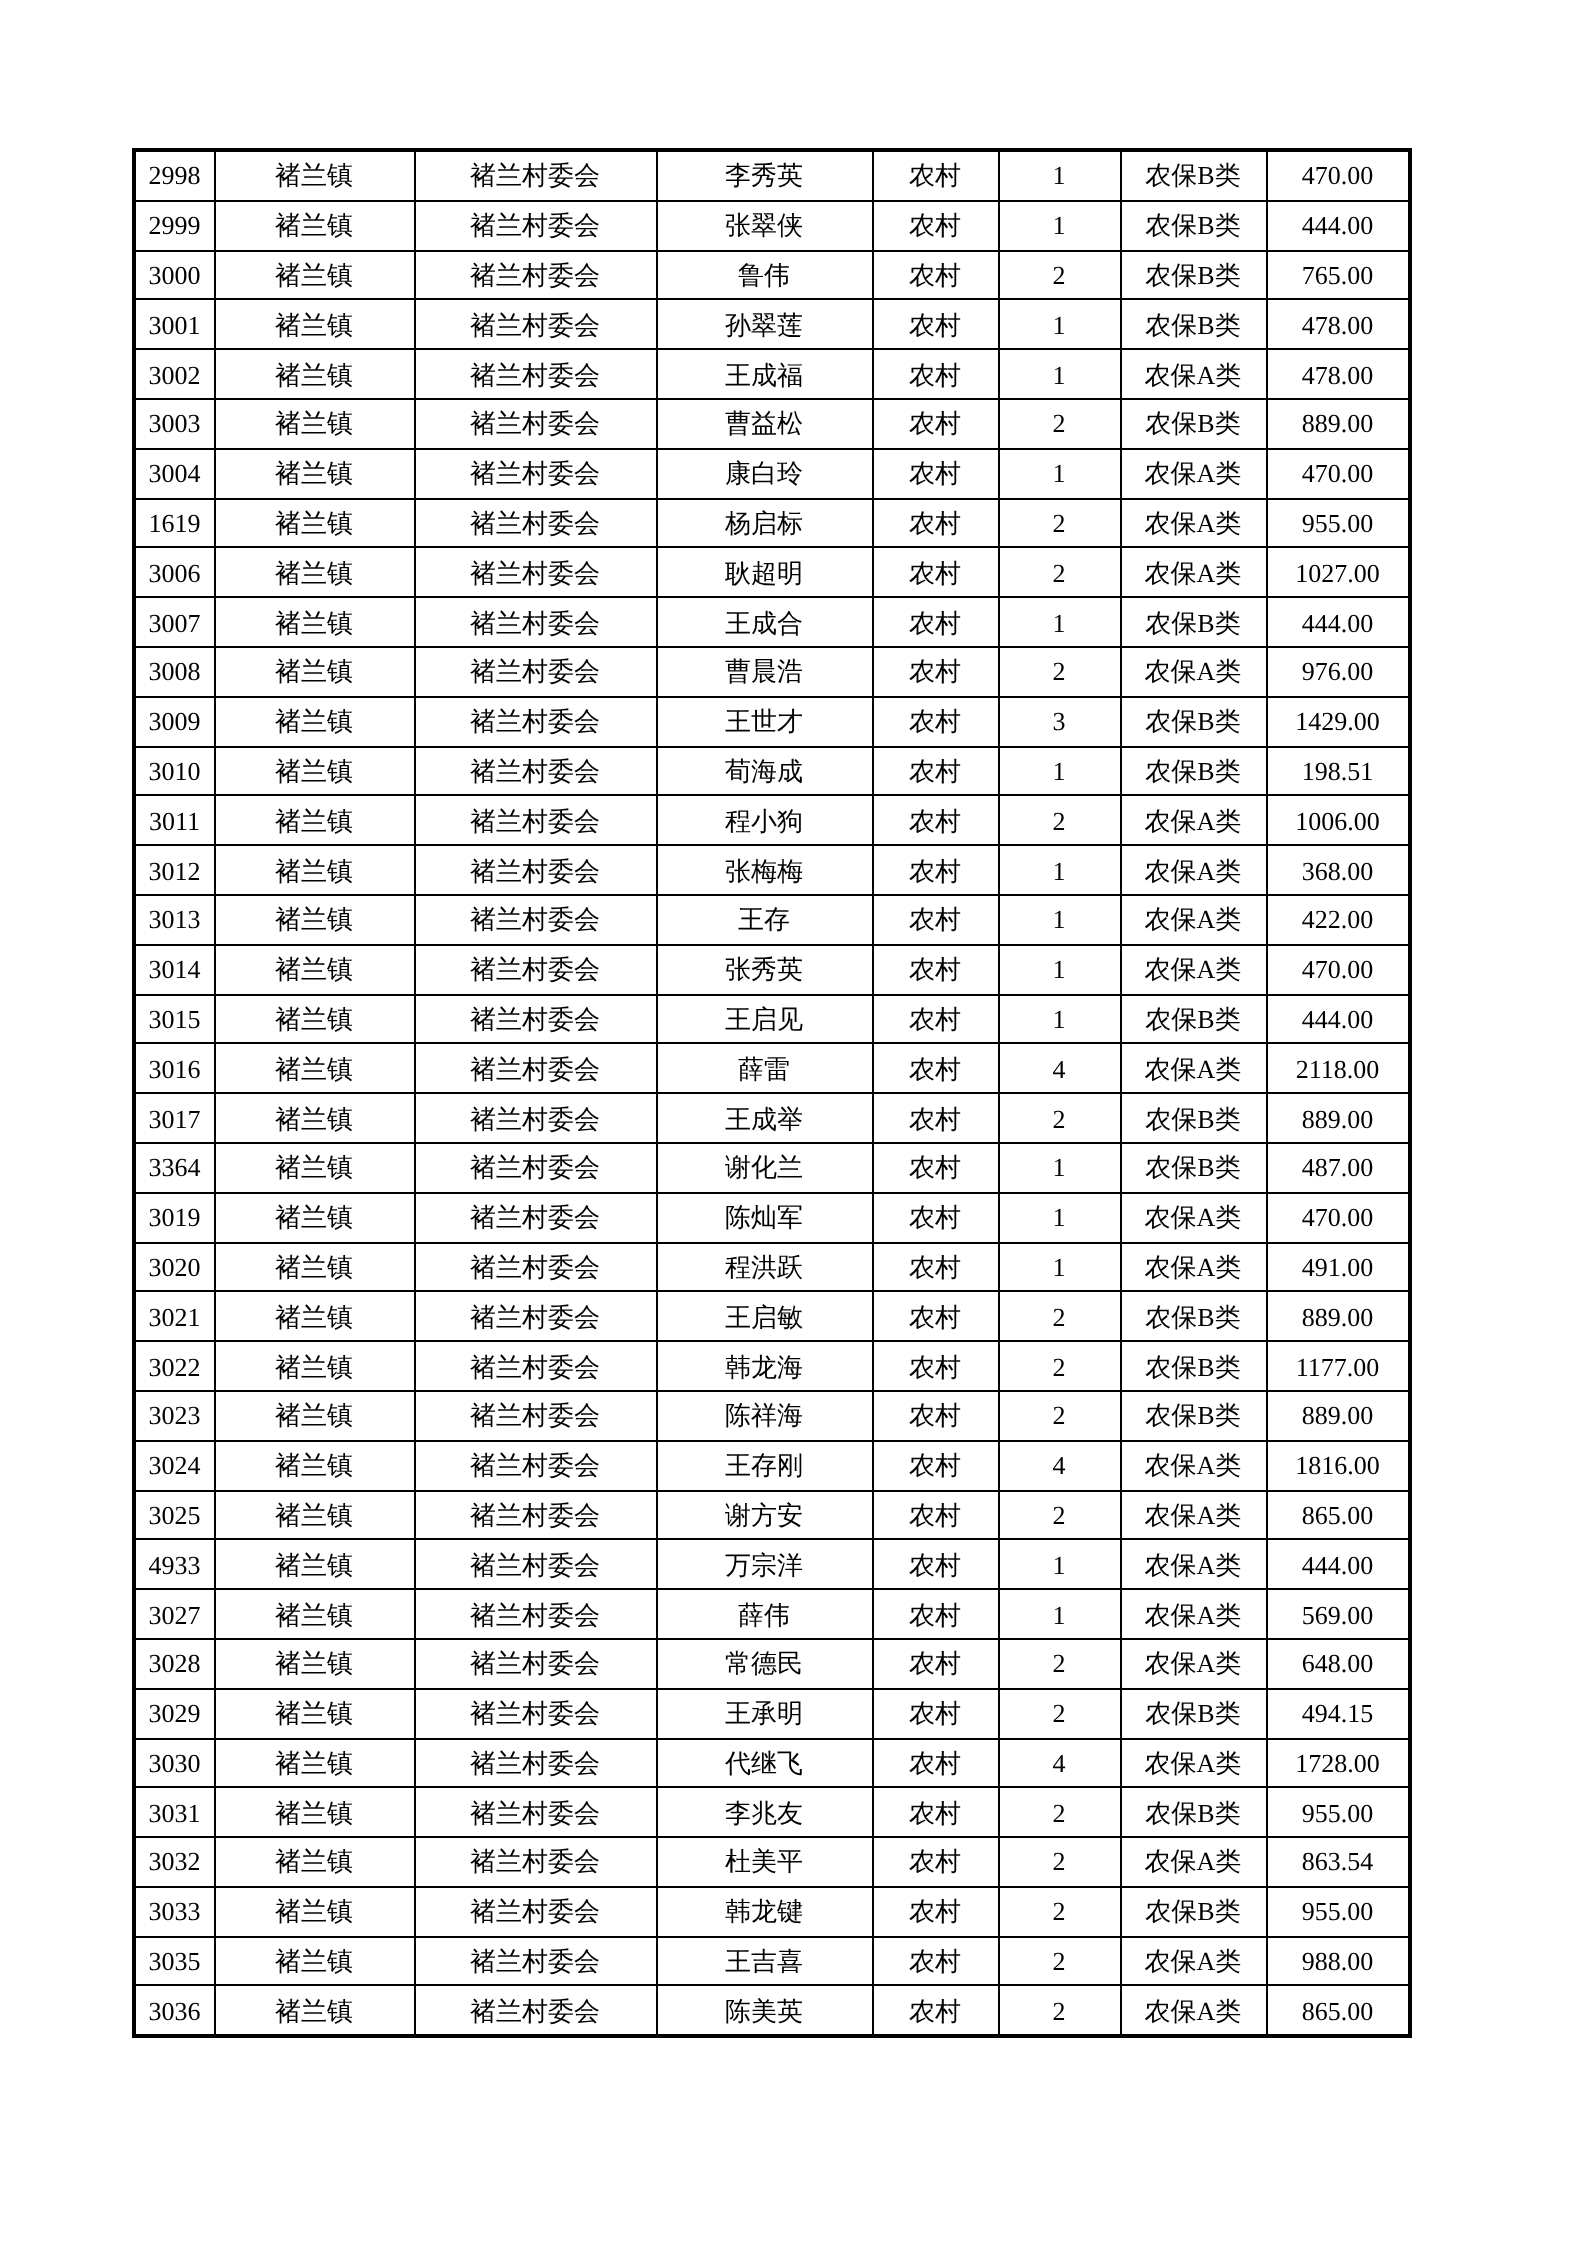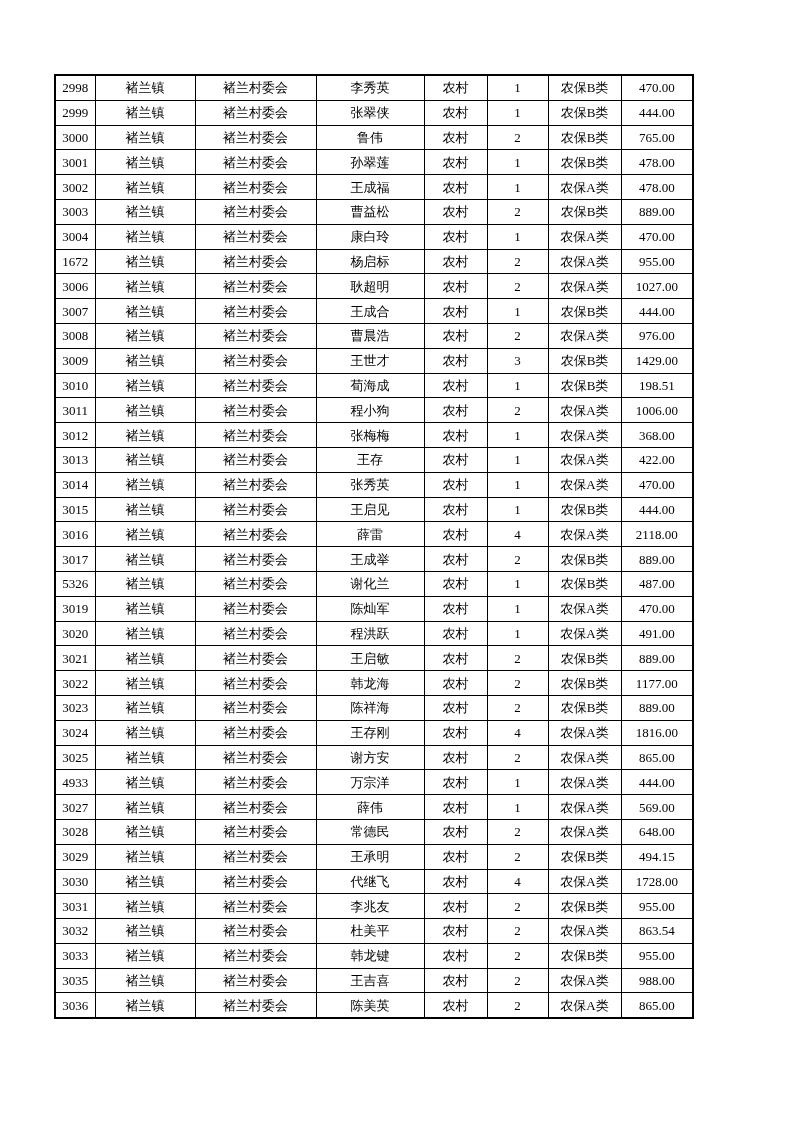--- a/index.html
+++ b/index.html
@@ -9,21 +9,21 @@
   }
   body {
     width: 794px;
     height: 1122px;
     position: relative;
     font-family: "Liberation Serif", "DejaVu Serif", serif;
     color: #000000;
   }
   .sheet {
     position: absolute;
-    left: 54px;
+    left: 66px;
     top: 74px;
     font-family: Liberation Serif, serif;
   }
   table.grid {
     border-collapse: collapse;
     table-layout: fixed;
     width: 638px;
     border: 2px solid #000000;
   }
   table.grid td {
@@ -126,21 +126,21 @@
           <td>3004</td>
           <td>褚兰镇</td>
           <td>褚兰村委会</td>
           <td>康白玲</td>
           <td>农村</td>
           <td>1</td>
           <td>农保A类</td>
           <td>470.00</td>
         </tr>
         <tr>
-          <td>1672</td>
+          <td>1619</td>
           <td>褚兰镇</td>
           <td>褚兰村委会</td>
           <td>杨启标</td>
           <td>农村</td>
           <td>2</td>
           <td>农保A类</td>
           <td>955.00</td>
         </tr>
         <tr>
           <td>3006</td>
@@ -256,21 +256,21 @@
           <td>3017</td>
           <td>褚兰镇</td>
           <td>褚兰村委会</td>
           <td>王成举</td>
           <td>农村</td>
           <td>2</td>
           <td>农保B类</td>
           <td>889.00</td>
         </tr>
         <tr>
-          <td>5326</td>
+          <td>3364</td>
           <td>褚兰镇</td>
           <td>褚兰村委会</td>
           <td>谢化兰</td>
           <td>农村</td>
           <td>1</td>
           <td>农保B类</td>
           <td>487.00</td>
         </tr>
         <tr>
           <td>3019</td>

